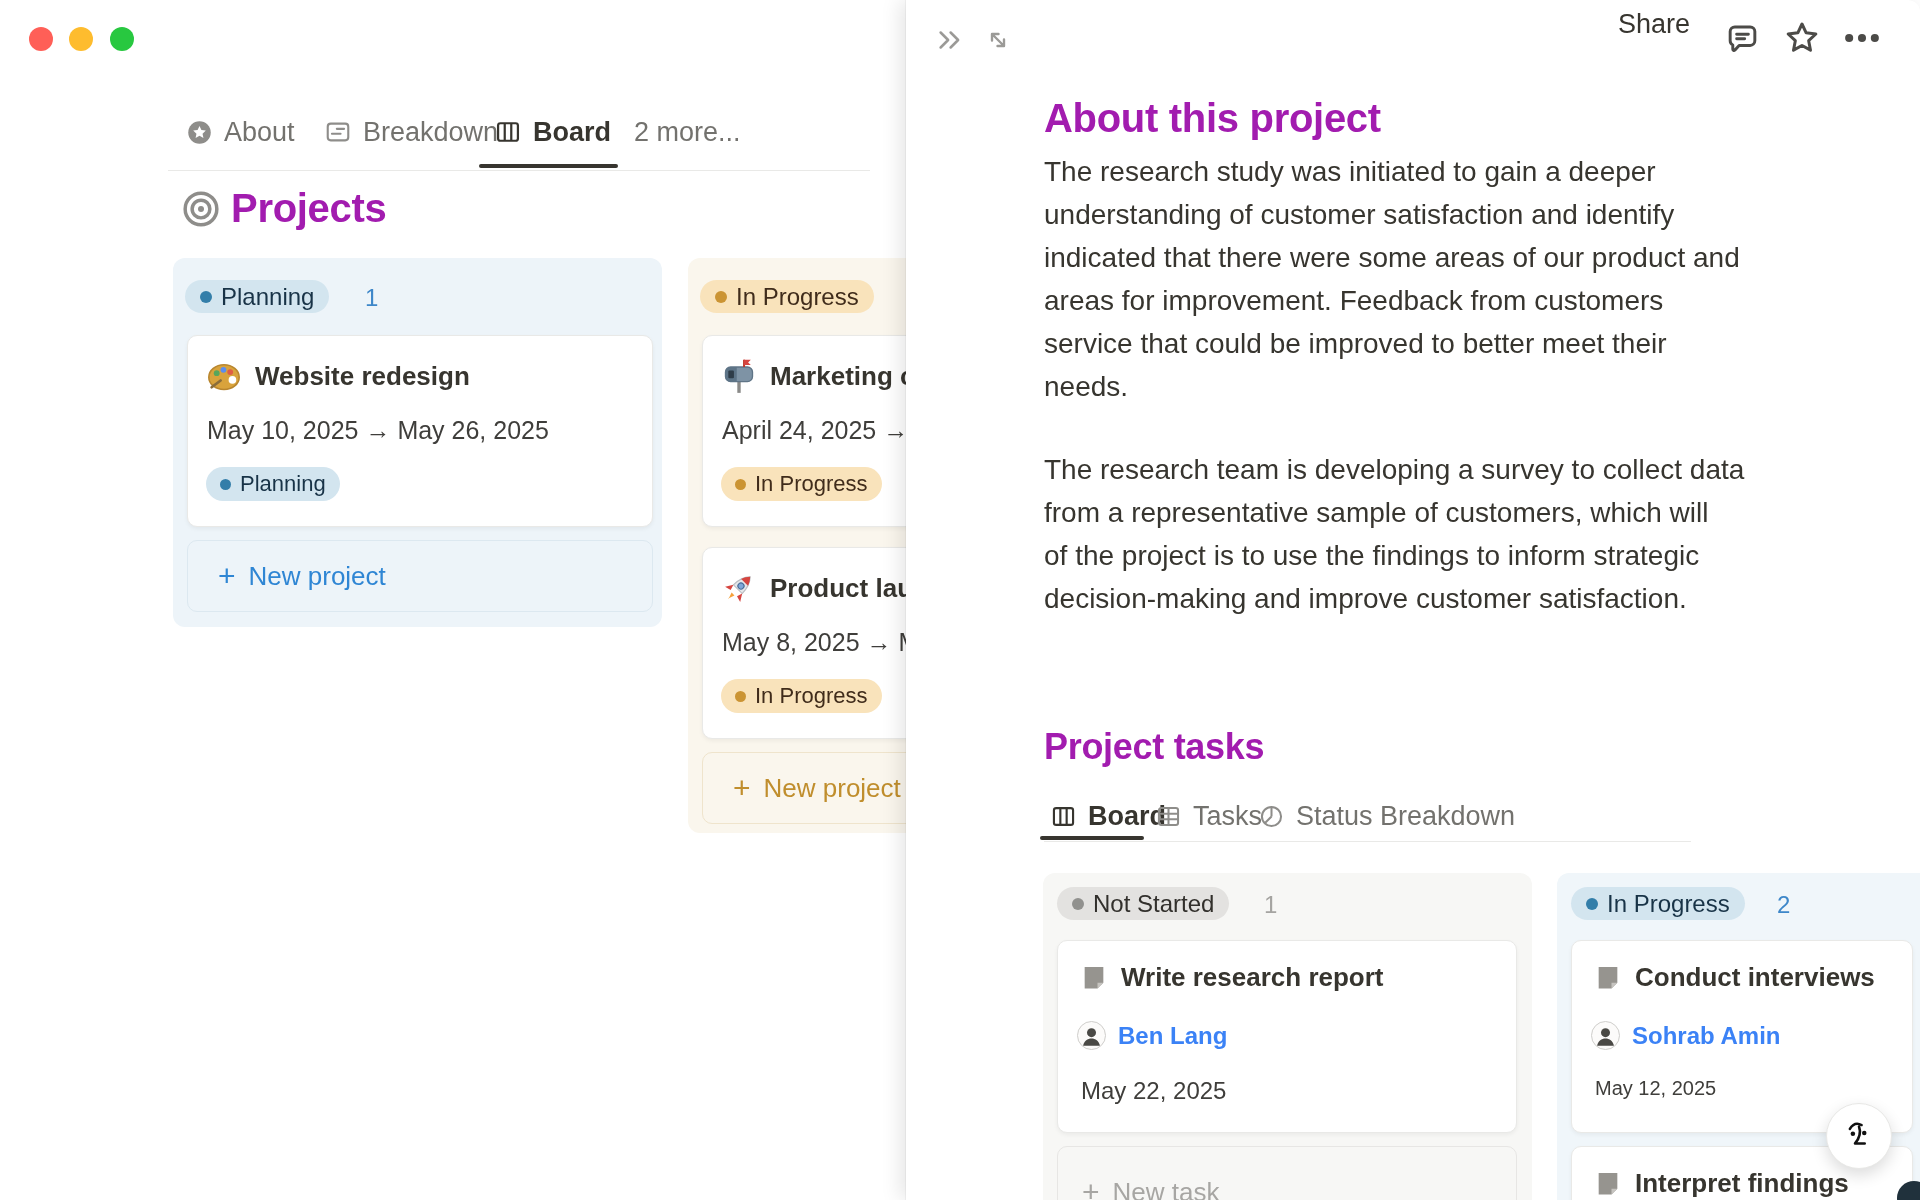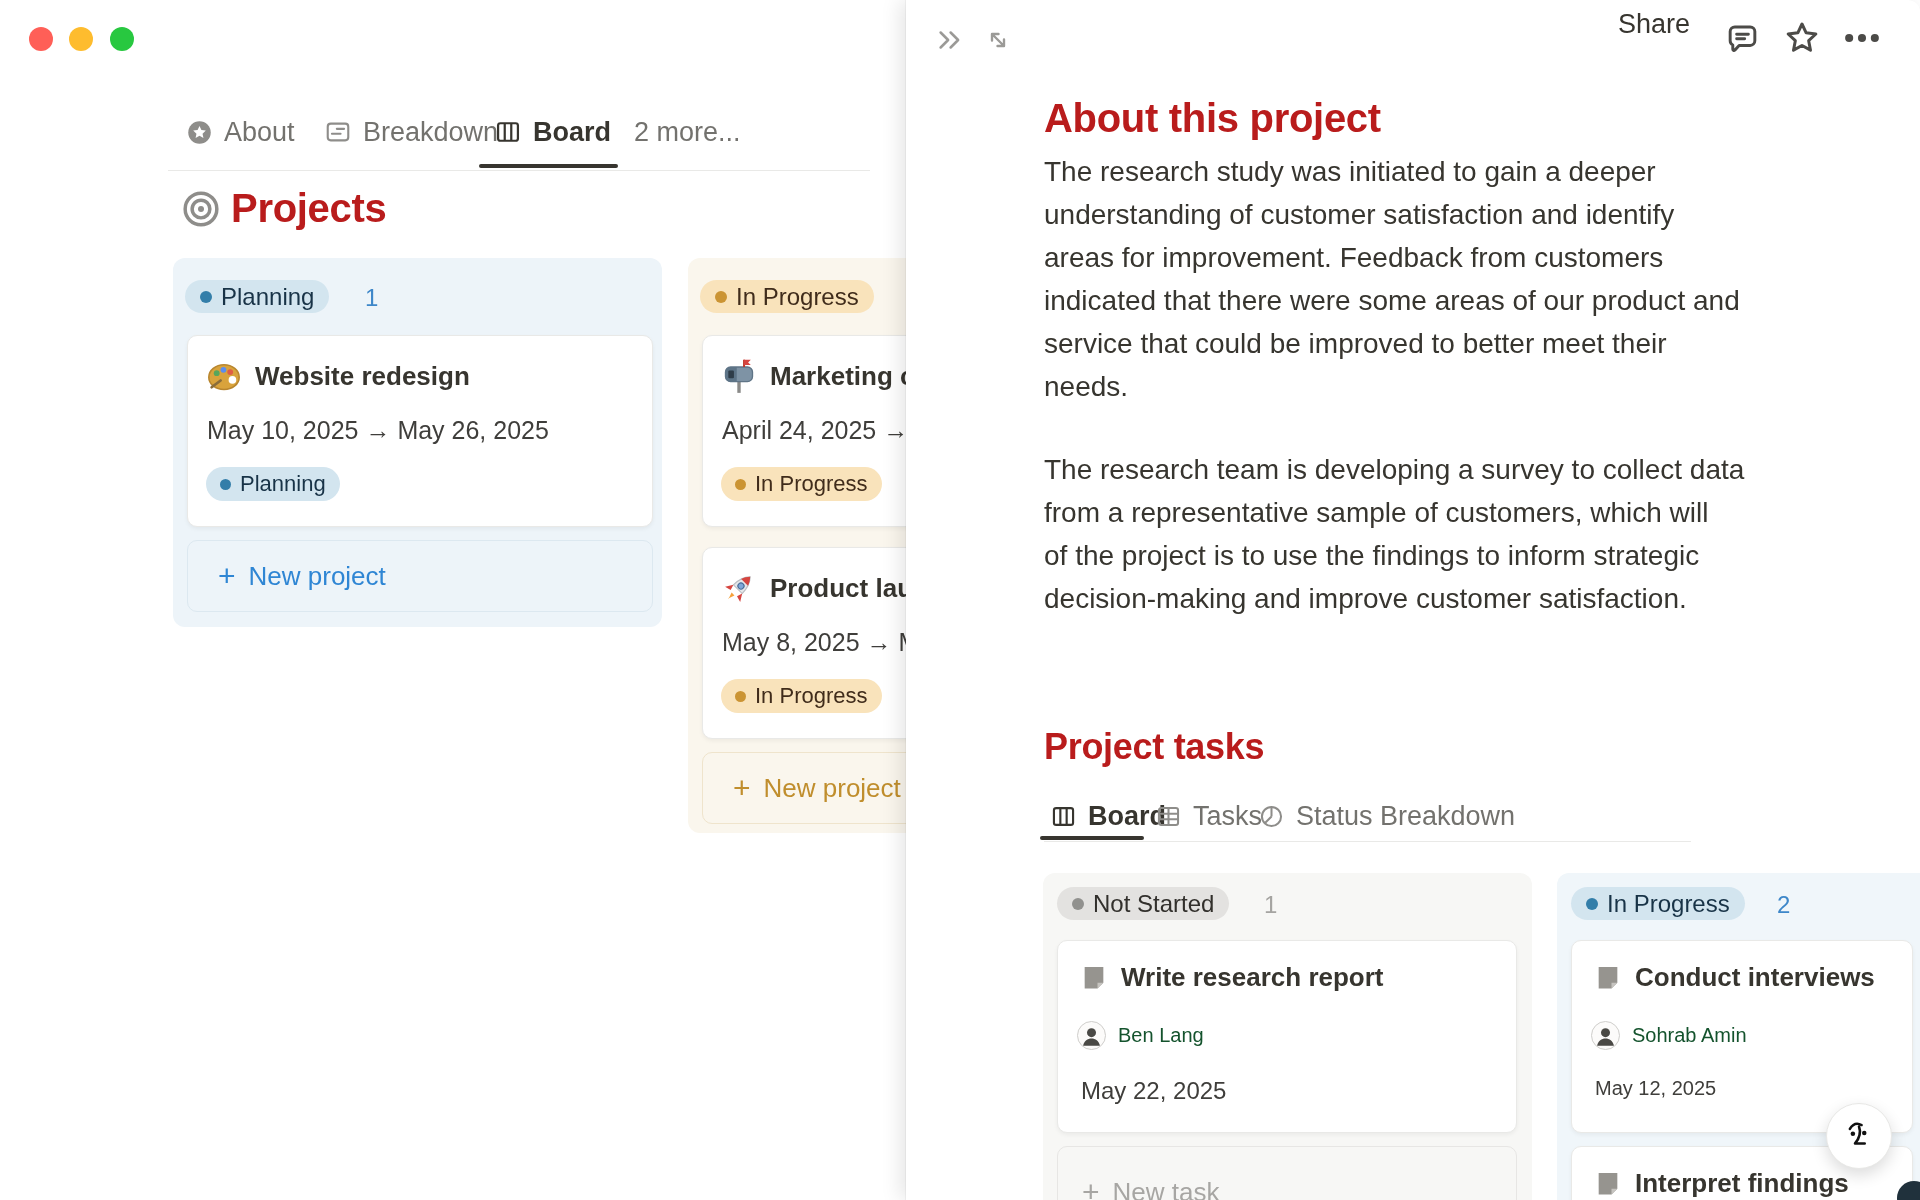--- a/index.html
+++ b/index.html
@@ -13,21 +13,21 @@
 
   
   .tab { position:absolute; top:112px; height:40px; display:flex; align-items:center; gap:11px;
          font-size:27px; color:#73726E; cursor:default; white-space:nowrap; }
   .tab.active { color:#37352F; font-weight:700; }
   .tab svg { flex:0 0 auto; }
 
   .divider { position:absolute; height:1px; background:#E9E9E7; }
   .underline { position:absolute; height:4px; background:#37352F; border-radius:2px; }
 
-  .h-title { position:absolute; font-weight:700; color:#b91c1c; letter-spacing:-0.3px; }
+  .h-title { position:absolute; font-weight:700; color:#a21caf; letter-spacing:-0.3px; }
 
   
   .col { position:absolute; border-radius:12px; }
   .pill { position:absolute; height:33px; border-radius:17px; display:inline-flex; align-items:center;
           gap:9px; padding:0 15px; font-size:24px; font-weight:500; white-space:nowrap; }
   .pill .dot { width:12px; height:12px; border-radius:50%; flex:0 0 auto; }
   .count { position:absolute; font-size:24px; font-weight:500; }
 
   .card { position:absolute; background:#fff; border:1px solid #E9E9E7; border-radius:10px;
           box-shadow:0 2px 4px rgba(15,15,15,0.05); }
@@ -36,21 +36,21 @@
   .card-date { position:absolute; font-size:25px; color:#3F3E3B; white-space:nowrap; }
   .card-pill { position:absolute; height:34px; border-radius:17px; display:inline-flex; align-items:center;
                gap:9px; padding:0 14px; font-size:22px; font-weight:500; white-space:nowrap; }
   .card-pill .dot { width:11px; height:11px; border-radius:50%; }
 
   .newbox { position:absolute; border:1px solid rgba(55,53,47,0.10); border-radius:10px;
             display:flex; align-items:center; gap:13px; padding-left:30px;
             font-size:26px; font-weight:500; cursor:pointer; }
   .newbox .plus { font-size:30px; font-weight:400; line-height:1; }
 
-  .assignee { position:absolute; display:flex; align-items:center; gap:12px; font-size:20px; color:#14532d; white-space:nowrap; }
+  .assignee { position:absolute; display:flex; align-items:center; gap:12px; font-size:24px; color:#3b82f6; white-space:nowrap;font-weight:bold; }
   .avatar { width:29px; height:29px; border-radius:50%; background:#FCFBFA; border:1px solid #CFCECB;
             overflow:hidden; flex:0 0 auto; }
 
   
   #panel { position:absolute; left:906px; top:0; width:1014px; height:1200px; background:#fff;
            border-top-right-radius:12px; box-shadow:-6px 0 20px rgba(0,0,0,0.10), -1px 0 0 rgba(0,0,0,0.04); z-index:10; }
   .toolbar-btn { position:absolute; display:flex; align-items:center; justify-content:center; cursor:pointer; }
   .para { position:absolute; left:1044px; width:800px; font-size:28px; line-height:43px; color:#37352F; }
 
   .ptab { position:absolute; top:796px; height:40px; display:flex; align-items:center; gap:11px;
@@ -221,22 +221,22 @@
           <circle cx="12" cy="12" r="2.2"></circle>
           <circle cx="19" cy="12" r="2.2"></circle>
       </svg>
     </div>
 
     <div class="h-title" style="left:138px;top:96px;font-size:40px;">About this project</div>
 
     <div class="para" style="left:138px;top:150px;">
       <div>The research study was initiated to gain a deeper</div>
       <div>understanding of customer satisfaction and identify</div>
+      <div>indicated that there were some areas of our product and</div>
       <div>areas for improvement. Feedback from customers</div>
-      <div>indicated that there were some areas of our product and</div>
       <div>service that could be improved to better meet their</div>
       <div>needs.</div>
     </div>
     <div class="para" style="left:138px;top:448px;">
       <div>The research team is developing a survey to collect data</div>
       <div>from a representative sample of customers, which will</div>
       <div>of the project is to use the findings to inform strategic</div>
       <div>decision-making and improve customer satisfaction.</div>
     </div>
 

